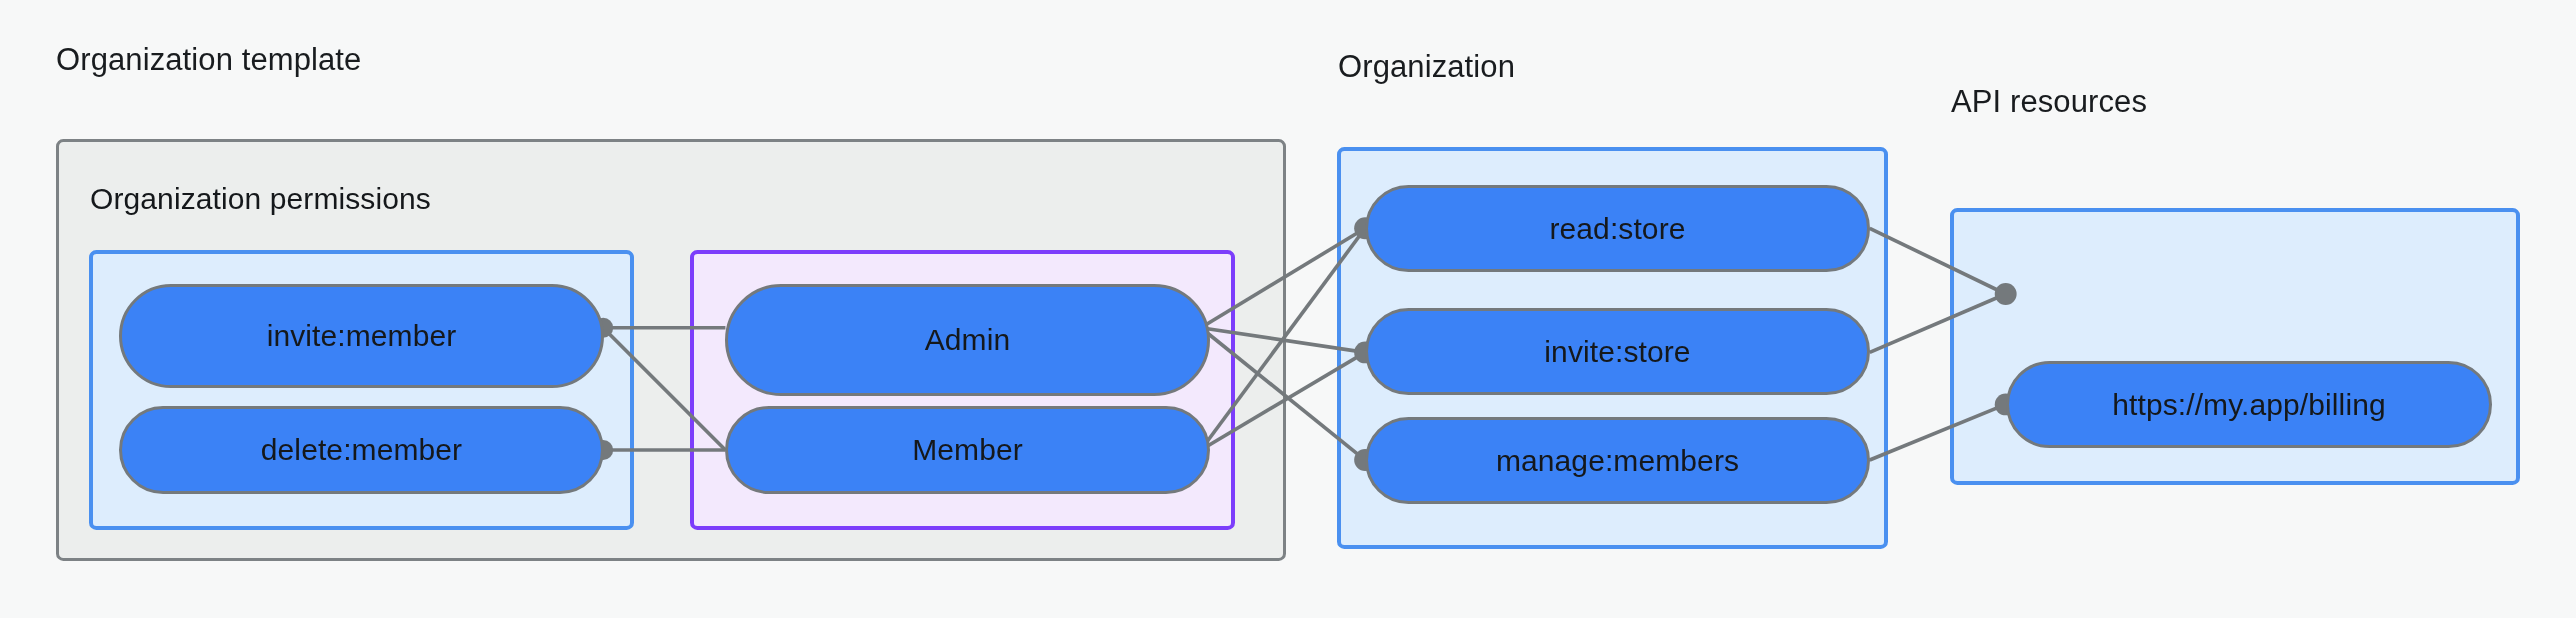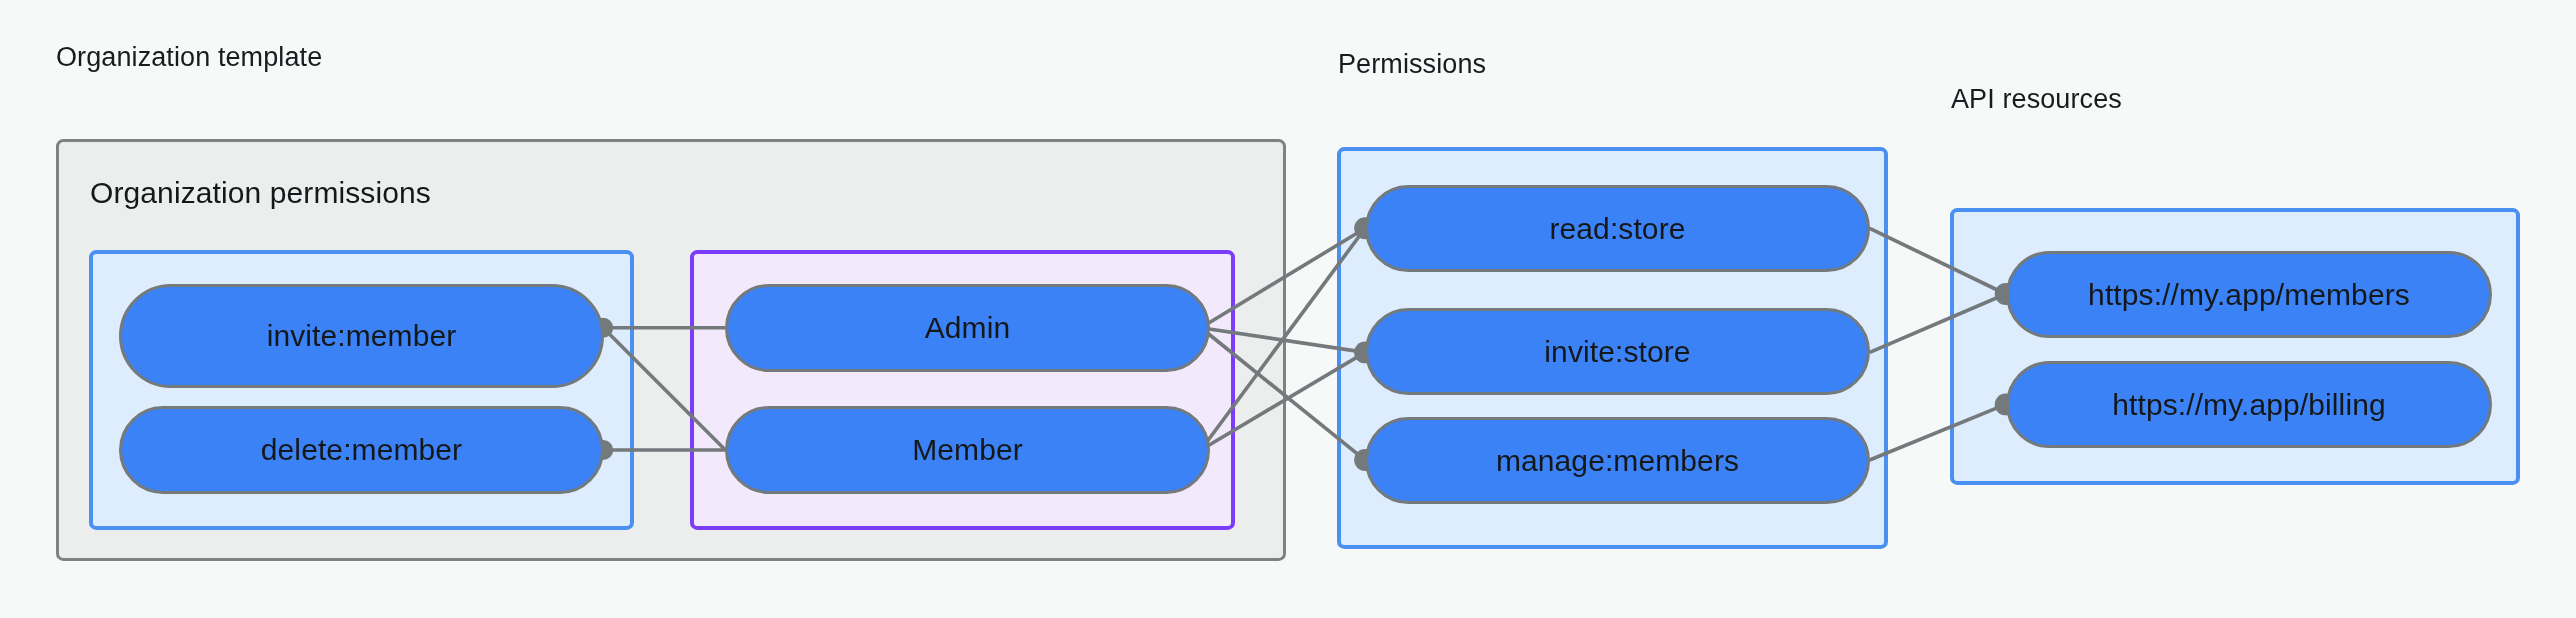--- a/index.html
+++ b/index.html
@@ -16,21 +16,21 @@
     position: relative;
     width: 2576px;
     height: 619px;
     background: #f7f8f8;
     overflow: hidden;
   }
 
   
   .group-label {
     position: absolute;
-    font-size: 27px;
+    font-size: 31px;
     line-height: 1;
     color: #191c1f;
     letter-spacing: 0.1px;
     white-space: nowrap;
   }
   .inner-label {
     position: absolute;
     font-size: 30px;
     line-height: 1;
     color: #15181b;
@@ -91,28 +91,28 @@
 </style>
 </head>
 <body>
 
 <div id="stage">
 
   <div class="group-label" style="left:56px; top:44px;">Organization template</div>
 
   <div class="box box-template" style="left:56px; top:139px; width:1230px; height:422px;"></div>
 
-  <div class="inner-label" style="left:90px; top:178px;">Organization permissions</div>
+  <div class="inner-label" style="left:90px; top:184px;">Organization permissions</div>
 
 
   <div class="box box-blue" style="left:89px; top:250px; width:545px; height:280px;"></div>
 
   <div class="box box-purple" style="left:690px; top:250px; width:545px; height:280px;"></div>
 
-  <div class="group-label" style="left:1338px; top:51px;">Permissions</div>
+  <div class="group-label" style="left:1338px; top:51px;">Organization</div>
   <div class="box box-blue" style="left:1337px; top:147px; width:551px; height:402px;"></div>
 
   <div class="group-label" style="left:1951px; top:86px;">API resources</div>
   <div class="box box-blue" style="left:1950px; top:208px; width:570px; height:277px;"></div>
 
   <svg id="edges" viewBox="0 0 2823 678">
 
     <line x1="661" y1="359" x2="795" y2="359"></line>
     <line x1="661" y1="359" x2="795" y2="493"></line>
     <line x1="661" y1="493" x2="795" y2="493"></line>
@@ -136,38 +136,35 @@
     <circle cx="2198" cy="443" r="12"></circle>
   </svg>
 
   <div class="pill" style="left:119px; top:284px; width:485px; height:104px;">
     <span>invite:member</span>
   </div>
   <div class="pill" style="left:119px; top:406px; width:485px; height:88px;">
     <span>delete:member</span>
   </div>
 
-  <div class="pill" style="left:725px; top:284px; width:485px; height:88px;">
+  <div class="pill" style="left:725px; top:284px; width:485px; height:112px;">
     <span>Admin</span>
   </div>
   <div class="pill" style="left:725px; top:406px; width:485px; height:88px;">
     <span>Member</span>
   </div>
 
   <div class="pill" style="left:1365px; top:185px; width:505px; height:87px;">
     <span>read:store</span>
   </div>
   <div class="pill" style="left:1365px; top:308px; width:505px; height:87px;">
     <span>invite:store</span>
   </div>
   <div class="pill" style="left:1365px; top:417px; width:505px; height:87px;">
     <span>manage:members</span>
   </div>
 
-  <div class="pill" style="left:2006px; top:251px; width:486px; height:87px;">
-    <span>https://my.app/members</span>
-  </div>
   <div class="pill" style="left:2006px; top:361px; width:486px; height:87px;">
     <span>https://my.app/billing</span>
   </div>
 
 </div>
 
 
 </body></html>

